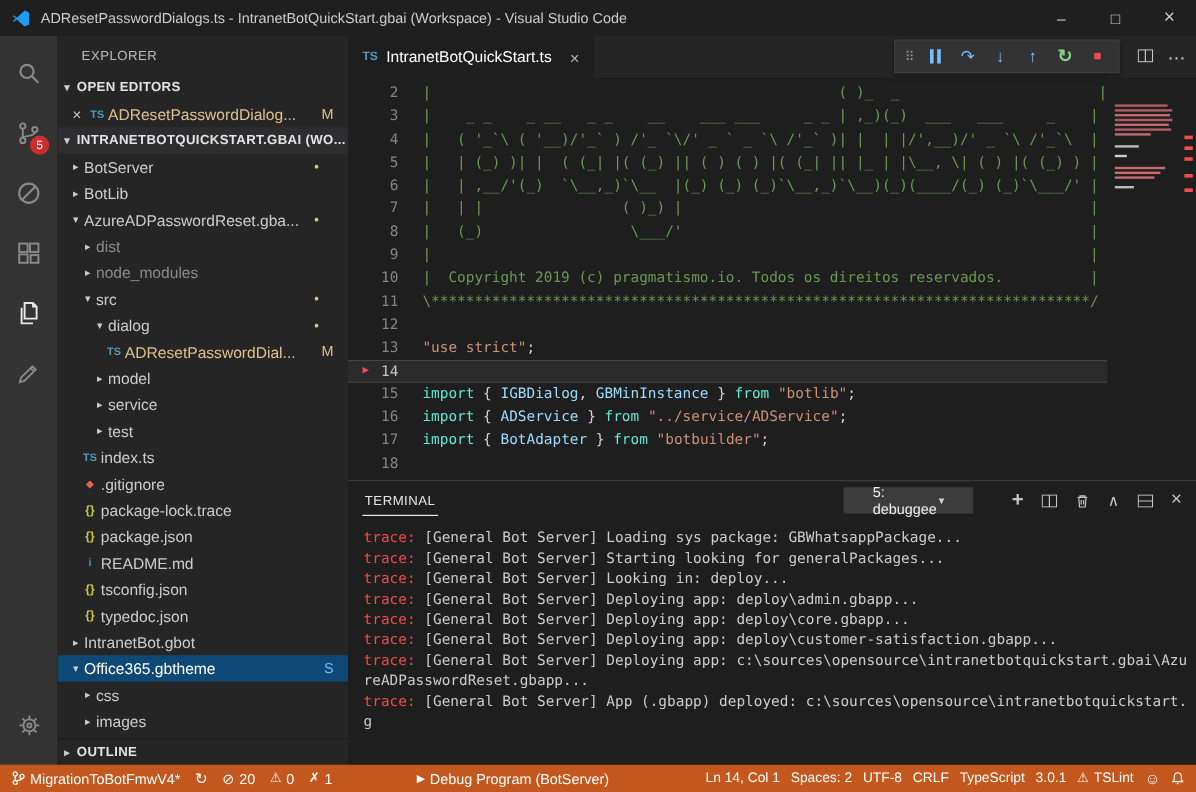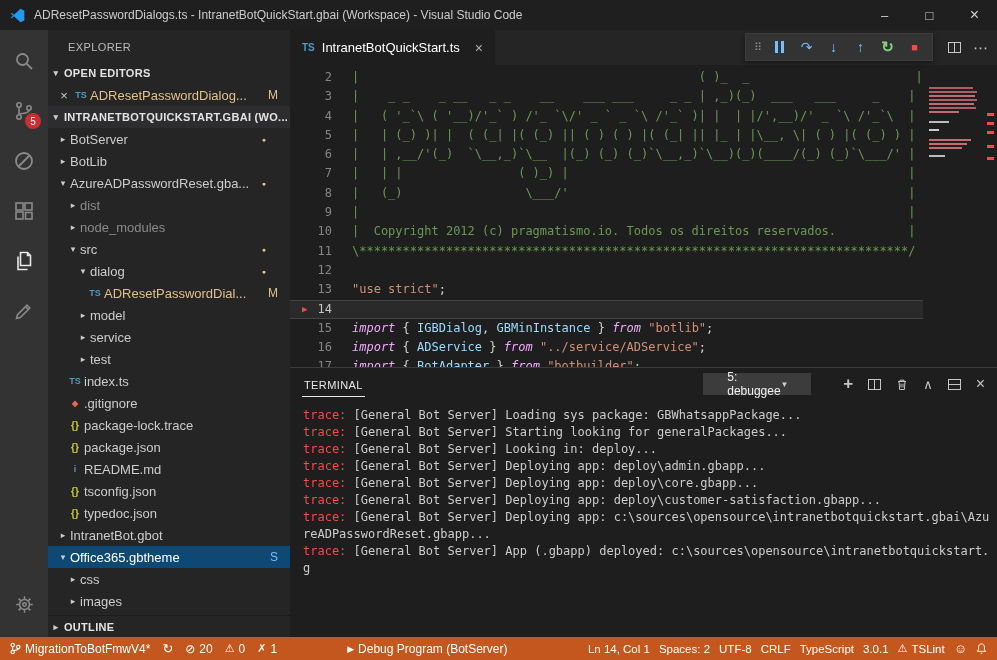--- a/index.html
+++ b/index.html
@@ -64,28 +64,28 @@
   
   .editor-wrap { flex:1; position:relative; overflow:hidden; }
   .code-lines { padding-top:3px; margin-right:74px; }
   .cline { display:flex; height:19.3px; line-height:19.3px; font-family:"DejaVu Sans Mono",monospace; font-size:12px; }
   .cnum { width:62px; padding-right:20px; text-align:right; color:#858585; flex-shrink:0; position:relative; }
   .cline.current { background:rgba(255,255,255,.055);
     box-shadow:inset 0 1px 0 rgba(255,255,255,.12), inset 0 -1px 0 rgba(255,255,255,.12); }
   .cline.current .cnum { color:#c6c6c6; }
   .dbg-arrow { position:absolute; left:12px; top:0; font-size:9px; color:#f14c4c; }
   .ctext { white-space:pre; overflow:hidden; color:#d4d4d4; }
-  .tok-cm { color:#6a9955; } .tok-str { color:#ce9178; } .tok-kw { color:#f0abfc;font-style:italic; }
+  .tok-cm { color:#6a9955; } .tok-str { color:#ce9178; } .tok-kw { color:#5eead4; }
   .tok-id { color:#9cdcfe; } .tok-pl { color:#d4d4d4; }
   .minimap { position:absolute; right:14px; top:0; bottom:0; width:60px; background:#1e1e1e; }
   .mm { position:absolute; height:2px; }
   .ruler { position:absolute; right:0; top:0; bottom:0; width:14px; background:#1e1e1e; }
   .rmark { position:absolute; right:3px; width:7px; height:3px; background:#f14c4c; }
   
-  .terminal { height:270px; flex-shrink:0; border-top:1px solid #3c3c3c; background:#1e1e1e; display:flex; flex-direction:column; }
+  .terminal { height:237px; flex-shrink:0; border-top:1px solid #3c3c3c; background:#1e1e1e; display:flex; flex-direction:column; }
   .term-head { height:32px; display:flex; align-items:center; padding:0 12px; flex-shrink:0; }
   .term-tab { font-size:11px; color:#e7e7e7; letter-spacing:.4px; padding:7px 2px 5px; border-bottom:1px solid #e7e7e7; }
   .term-spacer { flex:1; }
   .term-select { background:#3c3c3c; color:#f0f0f0; font-size:12px; height:22px; width:108px;
     display:flex; align-items:center; justify-content:space-between; padding:0 24px; margin-right:32px; }
   .sel-arrow { font-size:8px; color:#cccccc; }
   .term-icons { display:flex; align-items:center; gap:15px; color:#c5c5c5; }
   .ti { display:flex; align-items:center; justify-content:center; font-size:13px; }
   .ti.plus { font-size:17px; font-weight:bold; }
   .ti.close { font-size:16px; }
@@ -351,21 +351,21 @@
           <div class="cline">
             <span class="cnum">8</span>
             <span class="ctext"><span class="tok-cm">|   (_)                 \___/'                                               |</span></span>
           </div>
           <div class="cline">
             <span class="cnum">9</span>
             <span class="ctext"><span class="tok-cm">|                                                                            |</span></span>
           </div>
           <div class="cline">
             <span class="cnum">10</span>
-            <span class="ctext"><span class="tok-cm">|  Copyright 2012 (c) pragmatismo.io. Todos os direitos reservados.          |</span></span>
+            <span class="ctext"><span class="tok-cm">|  Copyright 2019 (c) pragmatismo.io. Todos os direitos reservados.          |</span></span>
           </div>
           <div class="cline">
             <span class="cnum">11</span>
             <span class="ctext"><span class="tok-cm">\****************************************************************************/</span></span>
           </div>
           <div class="cline">
             <span class="cnum">12</span>
             <span class="ctext"></span>
           </div>
           <div class="cline">

